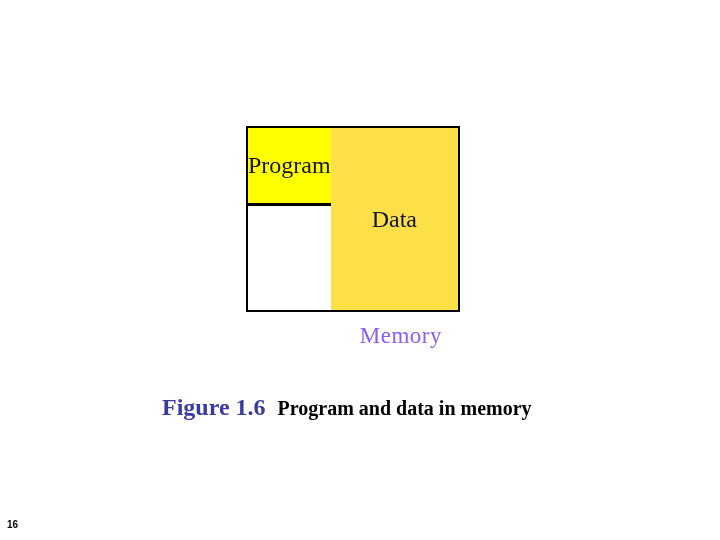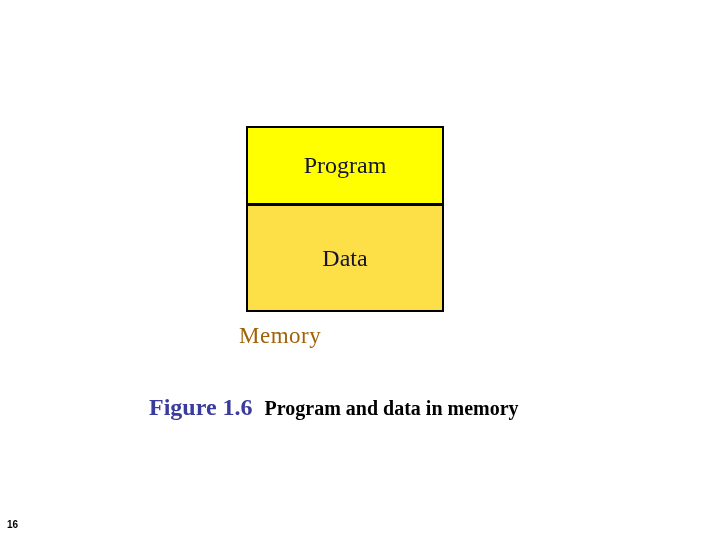--- a/index.html
+++ b/index.html
@@ -12,26 +12,26 @@
     background: #ffffff;
     overflow: hidden;
     font-family: "Liberation Serif", serif;
   }
 
   
   .memory-box {
     position: absolute;
     left: 246px;
     top: 126px;
-    width: 198px;
+    width: 214px;
     height: 186px;
     border: 2px solid #000000;
     box-sizing: border-box;
     display: flex;
-    flex-direction: column;
+    flex-direction: row;
   }
   .section {
     display: flex;
     align-items: center;
     justify-content: center;
     font-size: 24px;
     color: #141432;
   }
   .section-program {
     height: 75px;
@@ -40,30 +40,30 @@
   }
   .section-data {
     flex: 1;
   }
 
   .memory-label {
     position: absolute;
     left: 239px;
     top: 323px;
     width: 203px;
-    text-align: left;
+    text-align: right;
     font-size: 23px;
-    color: #a16207;
+    color: #8b5cf6;
     letter-spacing: 0.5px;
   }
 
   
   .caption {
     position: absolute;
-    left: 149px;
+    left: 162px;
     top: 394px;
     white-space: nowrap;
   }
   .fig-label {
     font-weight: bold;
     font-size: 24px;
     color: #3B3B9D;
   }
   .fig-title {
     font-weight: bold;

